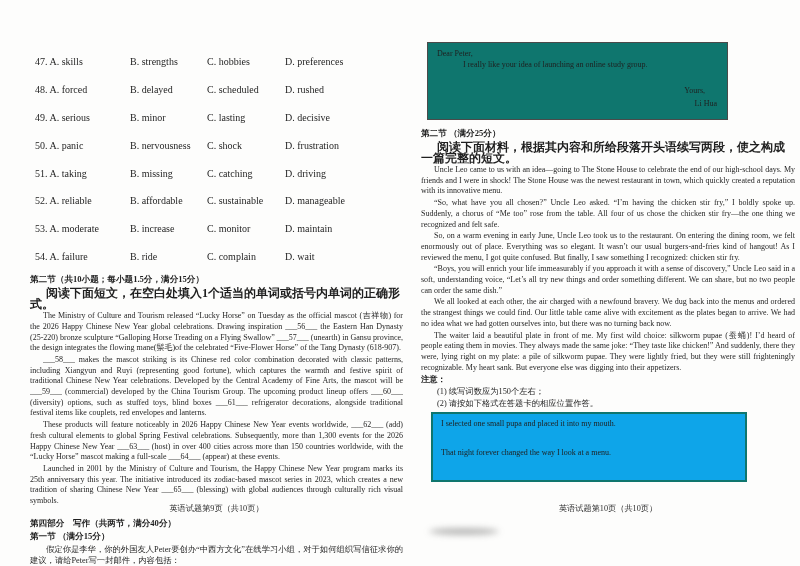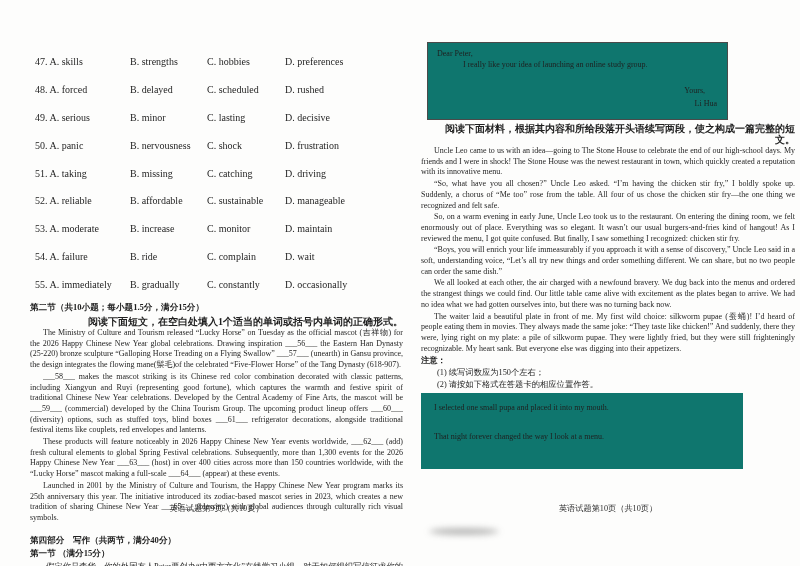--- a/index.html
+++ b/index.html
@@ -14,21 +14,21 @@
   .page{position:absolute;top:40px;}
   .page-left{left:30px;width:373px;}
   .page-right{left:421px;top:42px;width:374px;}
 
   
   .options{margin:4px 0 0 5px;}
   .opt-row{display:grid;grid-template-columns:95px 77px 78px 1fr;height:11.9px;font-size:10px;margin-top:16px;}
   .opt-row span{white-space:nowrap;overflow:hidden;}
 
   .cn-head{font-weight:bold;font-size:8.6px;line-height:11px;margin-top:11px;}
-  .cn-instr{font-weight:bold;font-size:10px;line-height:11px;margin-top:3px;text-indent:16px;text-align:right;}
+  .cn-instr{font-weight:bold;font-size:12px;line-height:11px;margin-top:3px;text-indent:16px;}
   .en{font-size:8px;line-height:10.7px;text-align:justify;text-indent:13px;margin:1px 0 0 0;}
   .cn-body{font-size:8.3px;line-height:11px;text-indent:16px;margin-top:2px;text-align:justify;}
   .cn-point{font-size:8.3px;line-height:11px;margin-left:16px;margin-top:1px;}
   .cn-note-label{font-weight:bold;font-size:8.3px;line-height:11px;margin-top:1px;}
 
   .footer{position:absolute;top:503px;font-size:8.2px;text-align:center;color:#2a2a2a;}
   .footer-left{left:30px;width:373px;}
   .footer-right{left:421px;width:374px;}
 
   
@@ -37,21 +37,21 @@
     border:1px solid #4a4a4a;padding:6px 9px 4px 9px;font-size:8px;background:#0f766e;
   }
   .letter-salutation{margin:0;}
   .letter-body{margin:2px 0 0 26px;}
   .letter-closing{position:absolute;right:22px;bottom:24px;}
   .letter-signature{position:absolute;right:10px;bottom:11px;}
 
   
   .answer-box{
     position:relative;margin-top:3px;width:296px;height:56px;
-    border:5px solid #0f766e;padding:5px 8px;font-size:8px;background:#0f766e;
+    border:2px solid #0f766e;padding:5px 8px;font-size:8px;background:#0ea5e9;margin-left:10px;
   }
   .answer-line2{margin-top:20px;}
   .scan-smudge{
     position:absolute;left:8px;top:486px;width:70px;height:7px;
     background:rgba(60,60,60,0.35);border-radius:50%;filter:blur(3px);
   }
 </style>
 </head>
 <body>
 
@@ -99,26 +99,20 @@
       <span>B. increase</span>
       <span>C. monitor</span>
       <span>D. maintain</span>
     </div>
     <div class="opt-row">
       <span>54. A. failure</span>
       <span>B. ride</span>
       <span>C. complain</span>
       <span>D. wait</span>
     </div>
-    <div class="opt-row">
-      <span>55. A. immediately</span>
-      <span>B. gradually</span>
-      <span>C. constantly</span>
-      <span>D. occasionally</span>
-    </div>
   </div>
 
   <div class="cn-head">第二节（共10小题；每小题1.5分，满分15分）</div>
   <div class="cn-instr">阅读下面短文，在空白处填入1个适当的单词或括号内单词的正确形式。</div>
 
   <p class="en">The Ministry of Culture and Tourism released “Lucky Horse” on Tuesday as the official mascot (吉祥物) for the 2026 Happy Chinese New Year global celebrations. Drawing inspiration ___56___ the Eastern Han Dynasty (25-220) bronze sculpture “Galloping Horse Treading on a Flying Swallow” ___57___ (unearth) in Gansu province, the design integrates the flowing mane(鬃毛)of the celebrated “Five-Flower Horse” of the Tang Dynasty (618-907).</p>
   <p class="en">___58___ makes the mascot striking is its Chinese red color combination decorated with classic patterns, including Xiangyun and Ruyi (representing good fortune), which captures the warmth and festive spirit of traditional Chinese New Year celebrations. Developed by the Central Academy of Fine Arts, the mascot will be ___59___ (commercial) developed by the China Tourism Group. The upcoming product lineup offers ___60___ (diversity) options, such as stuffed toys, blind boxes ___61___ refrigerator decorations, alongside traditional festival items like couplets, red envelopes and lanterns.</p>
   <p class="en">These products will feature noticeably in 2026 Happy Chinese New Year events worldwide, ___62___ (add) fresh cultural elements to global Spring Festival celebrations. Subsequently, more than 1,300 events for the 2026 Happy Chinese New Year ___63___ (host) in over 400 cities across more than 150 countries worldwide, with the “Lucky Horse” mascot making a full-scale ___64___ (appear) at these events.</p>
   <p class="en">Launched in 2001 by the Ministry of Culture and Tourism, the Happy Chinese New Year program marks its 25th anniversary this year. The initiative introduced its zodiac-based mascot series in 2023, which creates a new tradition of sharing Chinese New Year ___65___ (blessing) with global audiences through culturally rich visual symbols.</p>
 
@@ -134,20 +128,21 @@
 
 <div class="page page-right">
 
   <div class="letter-box">
     <div class="letter-salutation">Dear Peter,</div>
     <div class="letter-body">I really like your idea of launching an online study group.</div>
     <div class="letter-closing">Yours,</div>
     <div class="letter-signature">Li Hua</div>
   </div>
 
+  <div class="cn-head" style="margin-top:8px;">第二节 （满分25分）</div>
   <div class="cn-instr">阅读下面材料，根据其内容和所给段落开头语续写两段，使之构成一篇完整的短文。</div>
 
   <p class="en">Uncle Leo came to us with an idea—going to The Stone House to celebrate the end of our high-school days. My friends and I were in shock! The Stone House was the newest restaurant in town, which quickly created a reputation with its innovative menu.</p>
   <p class="en">“So, what have you all chosen?” Uncle Leo asked. “I’m having the chicken stir fry,” I boldly spoke up. Suddenly, a chorus of “Me too” rose from the table. All four of us chose the chicken stir fry—the one thing we recognized and felt safe.</p>
   <p class="en">So, on a warm evening in early June, Uncle Leo took us to the restaurant. On entering the dining room, we felt enormously out of place. Everything was so elegant. It wasn’t our usual burgers-and-fries kind of hangout! As I reviewed the menu, I got quite confused. But finally, I saw something I recognized: chicken stir fry.</p>
   <p class="en">“Boys, you will enrich your life immeasurably if you approach it with a sense of discovery,” Uncle Leo said in a soft, understanding voice, “Let’s all try new things and order something different. We can share, but no two people can order the same dish.”</p>
   <p class="en">We all looked at each other, the air charged with a newfound bravery. We dug back into the menus and ordered the strangest things we could find. Our little table came alive with excitement as the plates began to arrive. We had no idea what we had gotten ourselves into, but there was no turning back now.</p>
   <p class="en">The waiter laid a beautiful plate in front of me. My first wild choice: silkworm pupae (蚕蛹)! I’d heard of people eating them in movies. They always made the same joke: “They taste like chicken!” And suddenly, there they were, lying right on my plate: a pile of silkworm pupae. They were lightly fried, but they were still frighteningly recognizable. My heart sank. But everyone else was digging into their appetizers.</p>
 
   <div class="cn-note-label">注意：</div>

